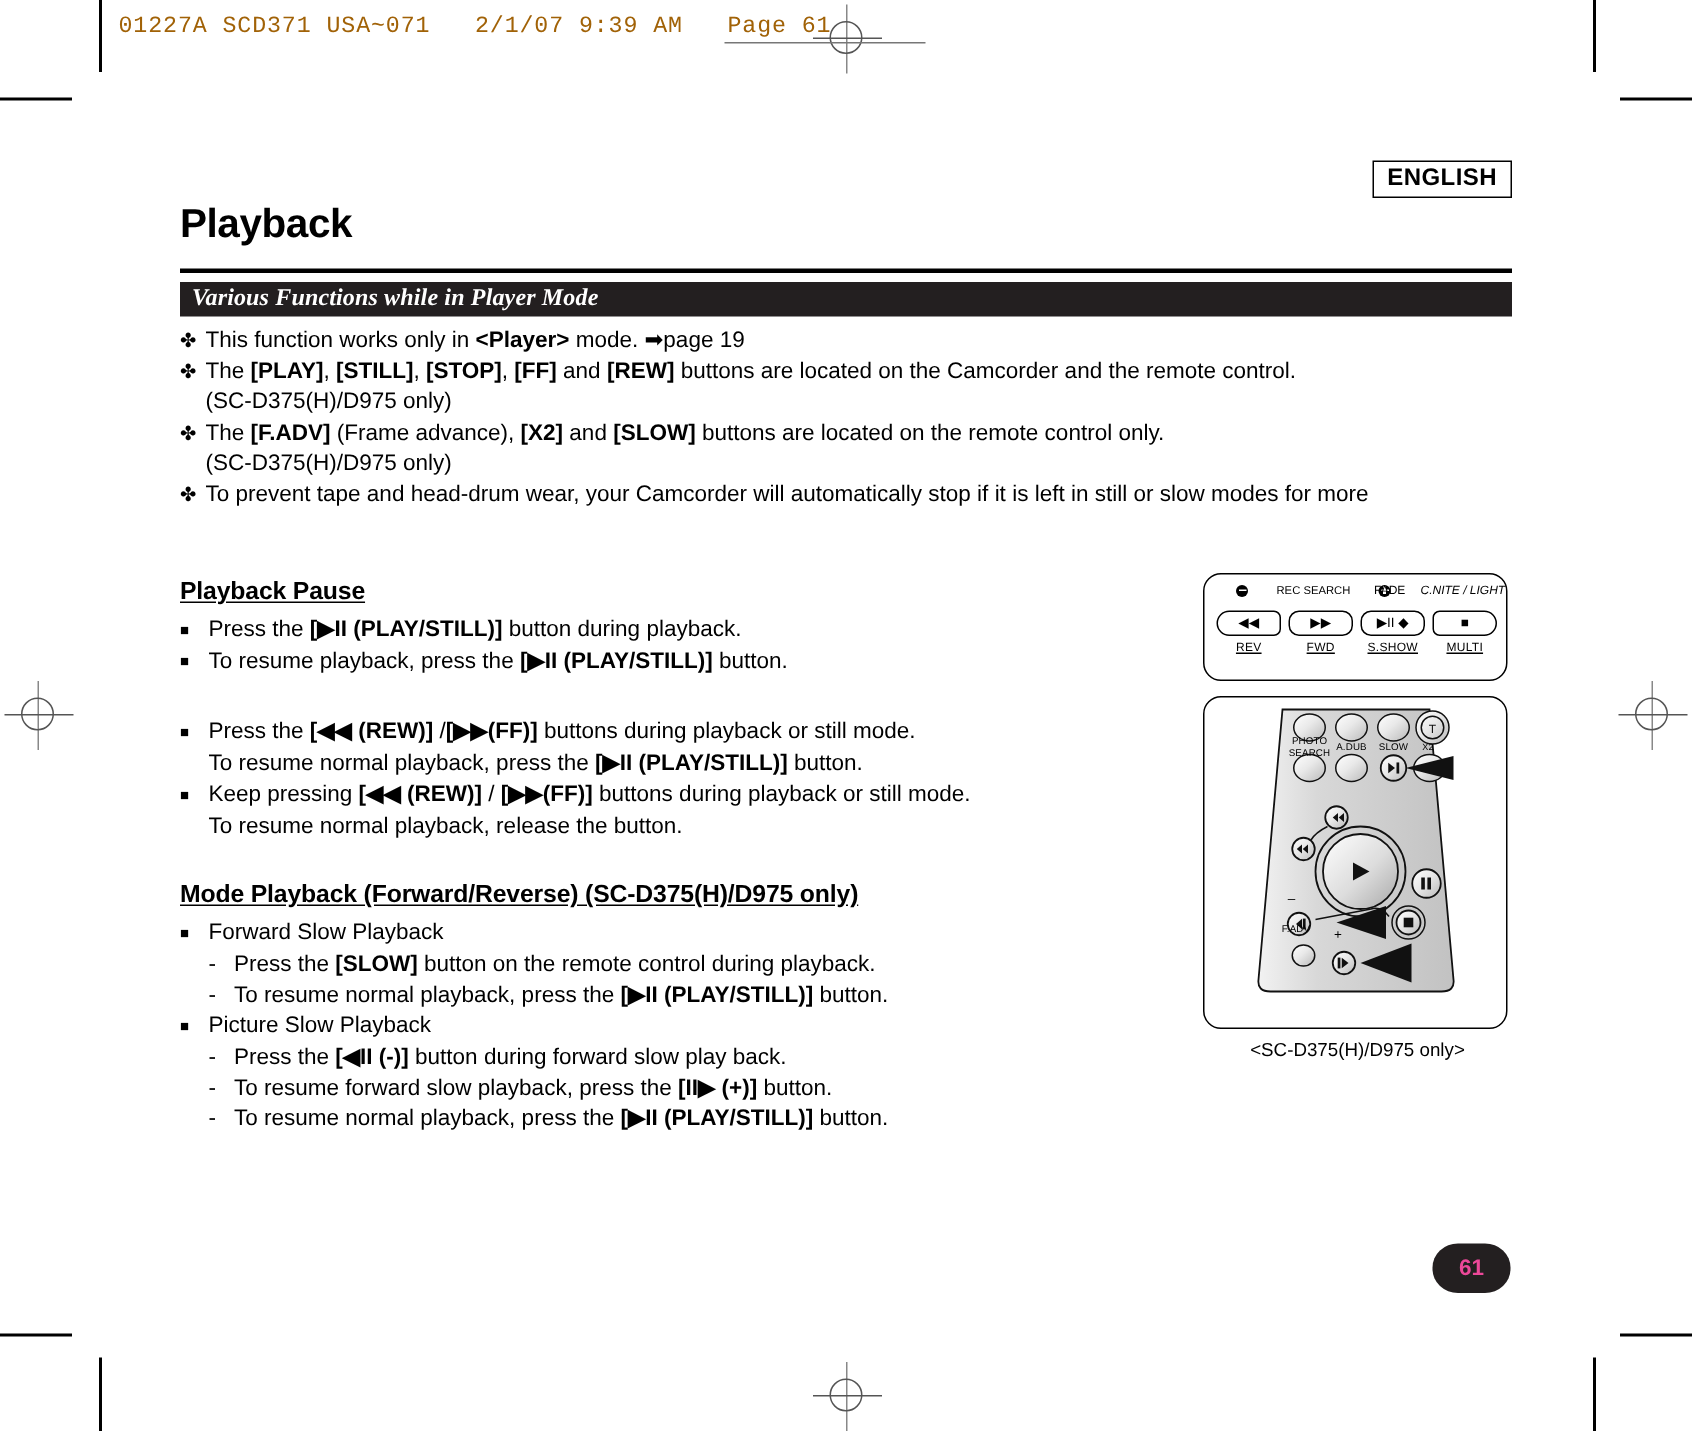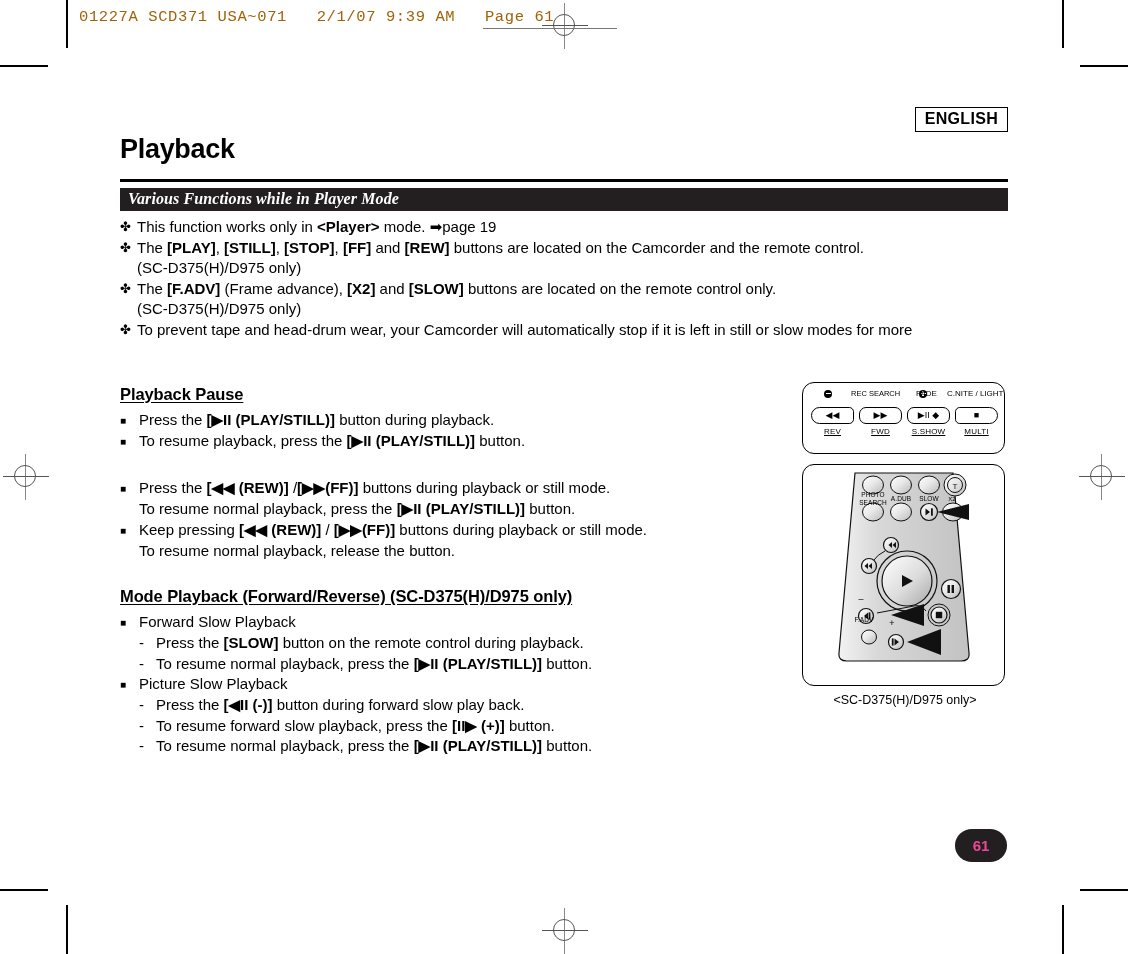--- a/index.html
+++ b/index.html
@@ -87,21 +87,21 @@
 
   
   .figs{position:absolute;left:802px;top:382px;width:206px;}
 
   .panel{
     position:relative;width:203px;height:72px;border:1.6px solid #000;border-radius:12px;
     background:#fff;box-sizing:border-box;
   }
   .pl-rec{position:absolute;left:21px;top:6px;display:flex;align-items:center;gap:19px;font-size:7.5px;}
   .pl-fade{position:absolute;left:113px;top:6px;font-size:8px;}
-  .pl-cnite{position:absolute;left:144px;top:6px;font-size:8px;}
+  .pl-cnite{position:absolute;left:144px;top:6px;font-size:8px;font-style:italic;}
   .cirminus,.cirplus{
     display:inline-block;width:8px;height:8px;border-radius:50%;background:#000;position:relative;
   }
   .cirminus::before{content:"";position:absolute;left:1.5px;top:3.4px;width:5px;height:1.4px;background:#fff;}
   .cirplus::before{content:"";position:absolute;left:1.5px;top:3.4px;width:5px;height:1.4px;background:#fff;}
   .cirplus::after{content:"";position:absolute;left:3.3px;top:1.6px;width:1.4px;height:5px;background:#fff;}
 
   .btnrow{position:absolute;left:8px;top:24px;width:187px;display:flex;gap:5px;}
   .pbtn{
     width:44px;height:15px;border:1.4px solid #000;border-radius:7px;background:#fff;

